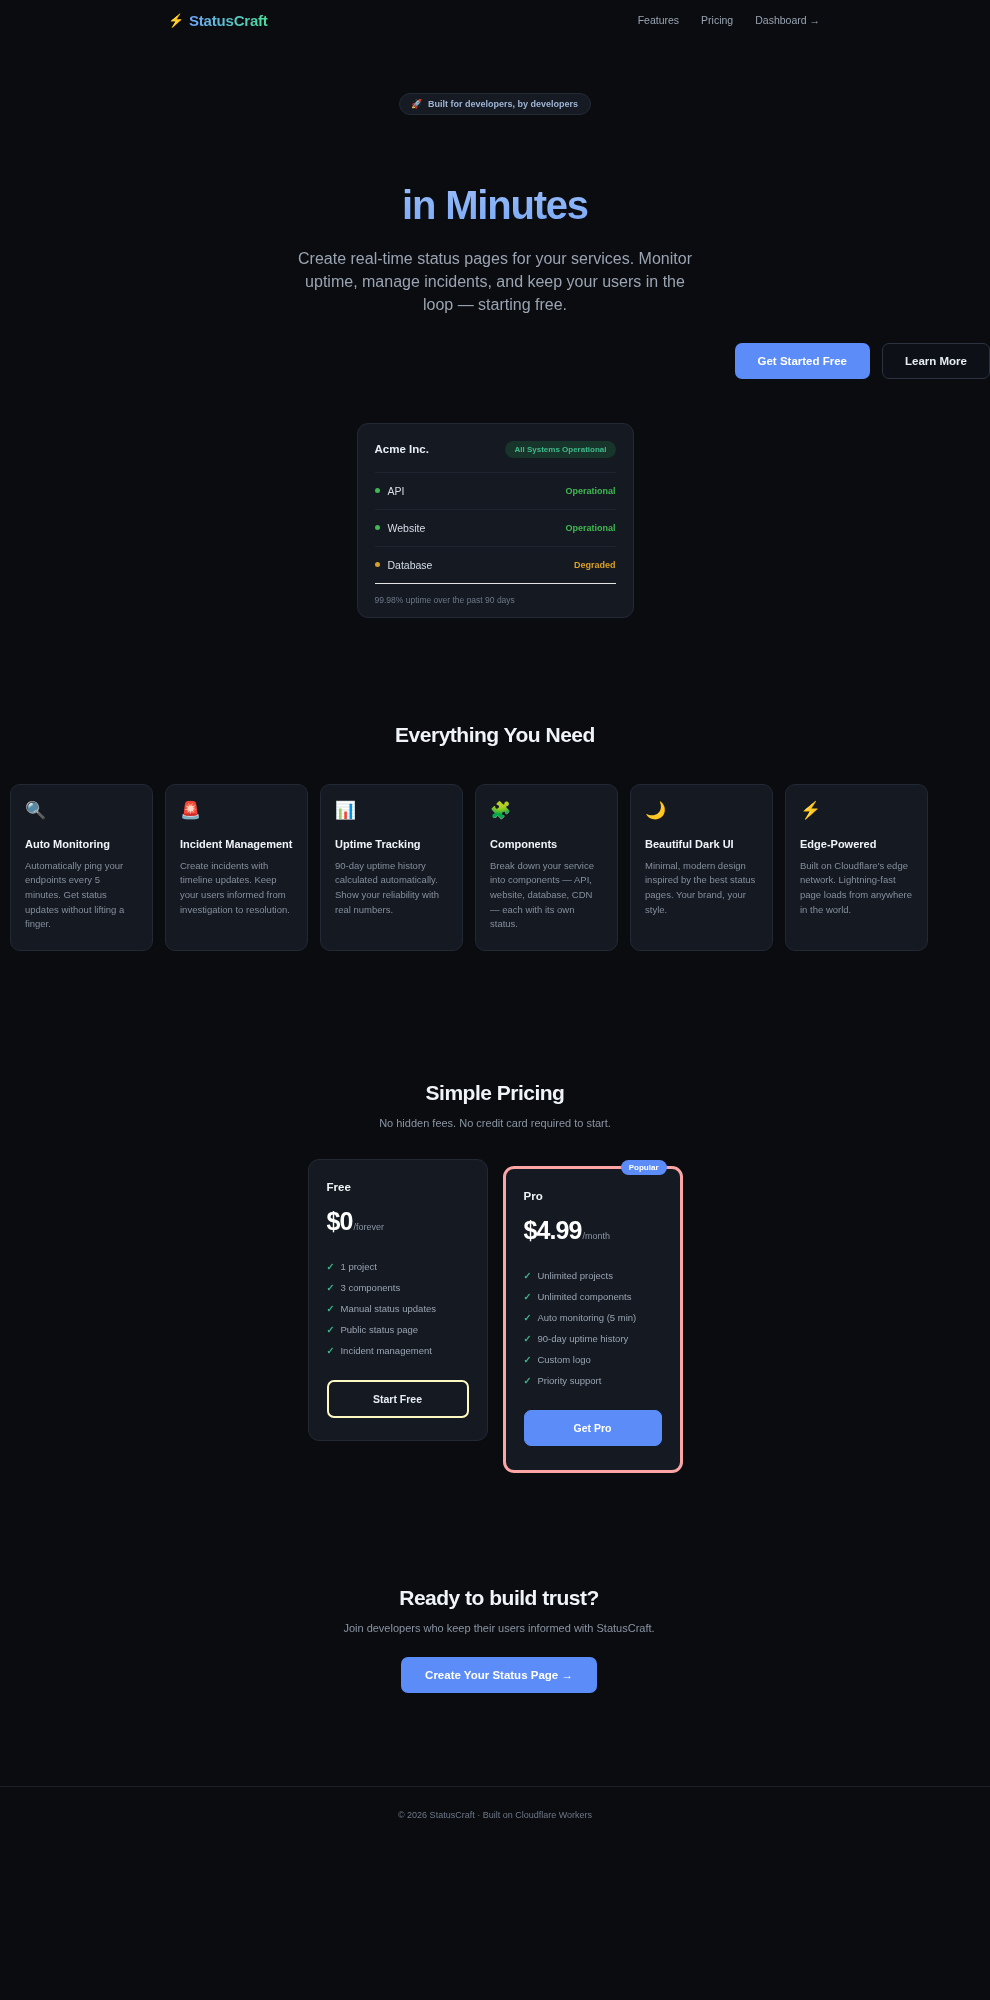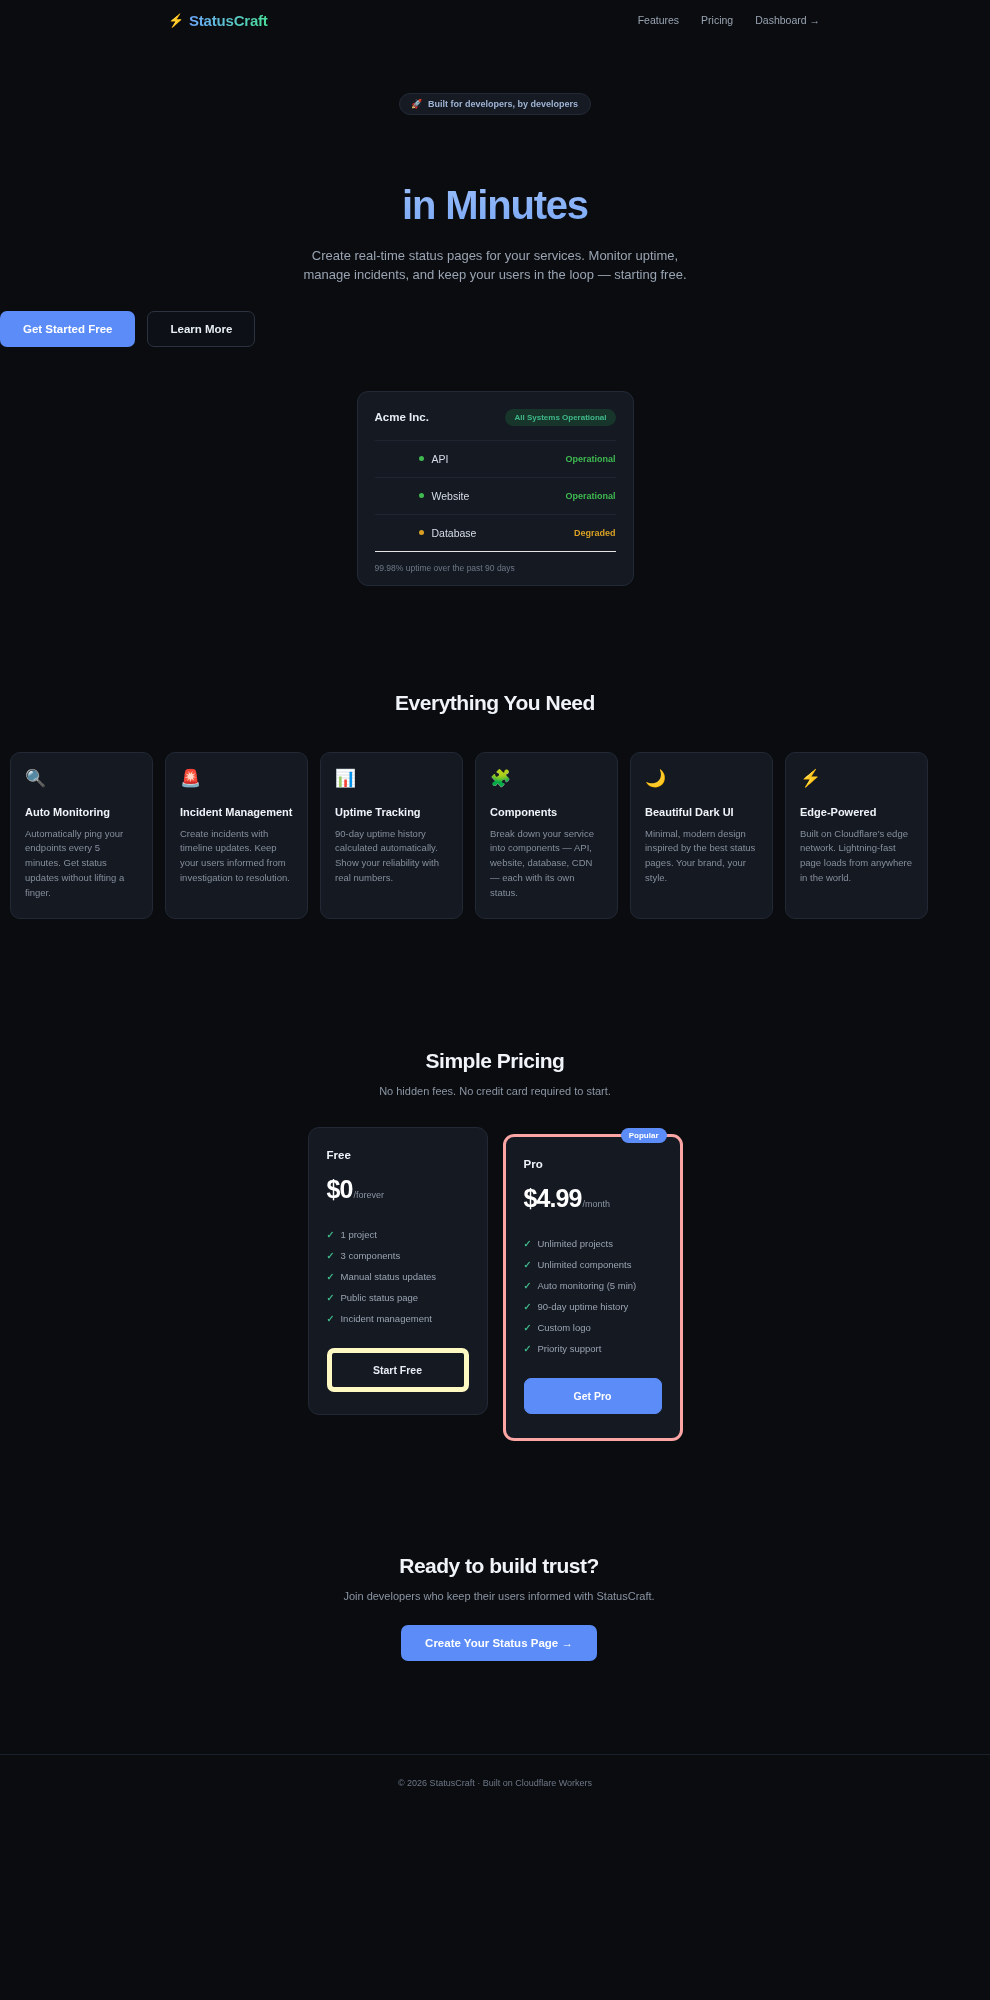--- a/index.html
+++ b/index.html
@@ -71,28 +71,28 @@
     letter-spacing: -1.2px;
     color: #a8c7fa;
     background: linear-gradient(180deg, #b9d1fb 0%, #7aa9f7 100%);
     -webkit-background-clip: text;
     background-clip: text;
     -webkit-text-fill-color: transparent;
   }
   .hero-sub {
     margin: 19px auto 0;
     width: 400px;
-    font-size: 13px;
+    font-size: 16px;
     line-height: 1.45;
     color: #9aa4b2;
   }
   .hero-ctas {
     margin-top: 26px;
     display: flex;
-    justify-content: flex-start;
+    justify-content: flex-end;
     gap: 12px;
   }
   .btn {
     font-family: "Liberation Sans", sans-serif;
     font-size: 11.5px;
     font-weight: bold;
     border-radius: 7px;
     padding: 11px 22px;
     cursor: pointer;
     border: 1px solid transparent;
@@ -125,21 +125,21 @@
     border-radius: 999px;
     padding: 4px 9px;
   }
   .svc-row {
     display: flex;
     align-items: center;
     justify-content: space-between;
     padding: 12px 0;
     border-top: 1px solid #1e2430;
   }
-  .svc-left { display: flex; align-items: center; gap: 8px; margin-left: 44px; }
+  .svc-left { display: flex; align-items: center; gap: 8px; }
   .dot { width: 5px; height: 5px; border-radius: 50%; }
   .dot-ok { background: #3fb950; }
   .dot-warn { background: #d9a024; }
   .svc-name { font-size: 10.5px; color: #d6dde6; }
   .svc-state { font-size: 9px; font-weight: bold; }
   .state-ok { color: #3fb950; }
   .state-warn { color: #d9a024; }
   .status-foot {
     border-top: 1px solid #e5e5e5;
     padding: 11px 0 12px;
@@ -253,21 +253,21 @@
     width: 100%;
     display: block;
     text-align: center;
     font-size: 10.5px;
     font-weight: bold;
     border-radius: 7px;
     padding: 11px 0;
     cursor: pointer;
     font-family: "Liberation Sans", sans-serif;
   }
-  .plan-btn-outline { background: #141922; color: #e6edf3; border: 5px solid #fef9c3; }
+  .plan-btn-outline { background: #141922; color: #e6edf3; border: 2px solid #fef9c3; }
   .plan-btn-primary { background: #5b8cf8; color: #ffffff; border: 1px solid #5b8cf8; }
 
   
   #cta { padding-top: 113px; text-align: center; padding-left: 8px; }
   .cta-sub { margin-top: 12px; font-size: 11px; color: #8b95a3; }
   .cta-btn {
     margin-top: 23px;
     background: #5b8cf8;
     color: #fff;
     font-size: 11.5px;

